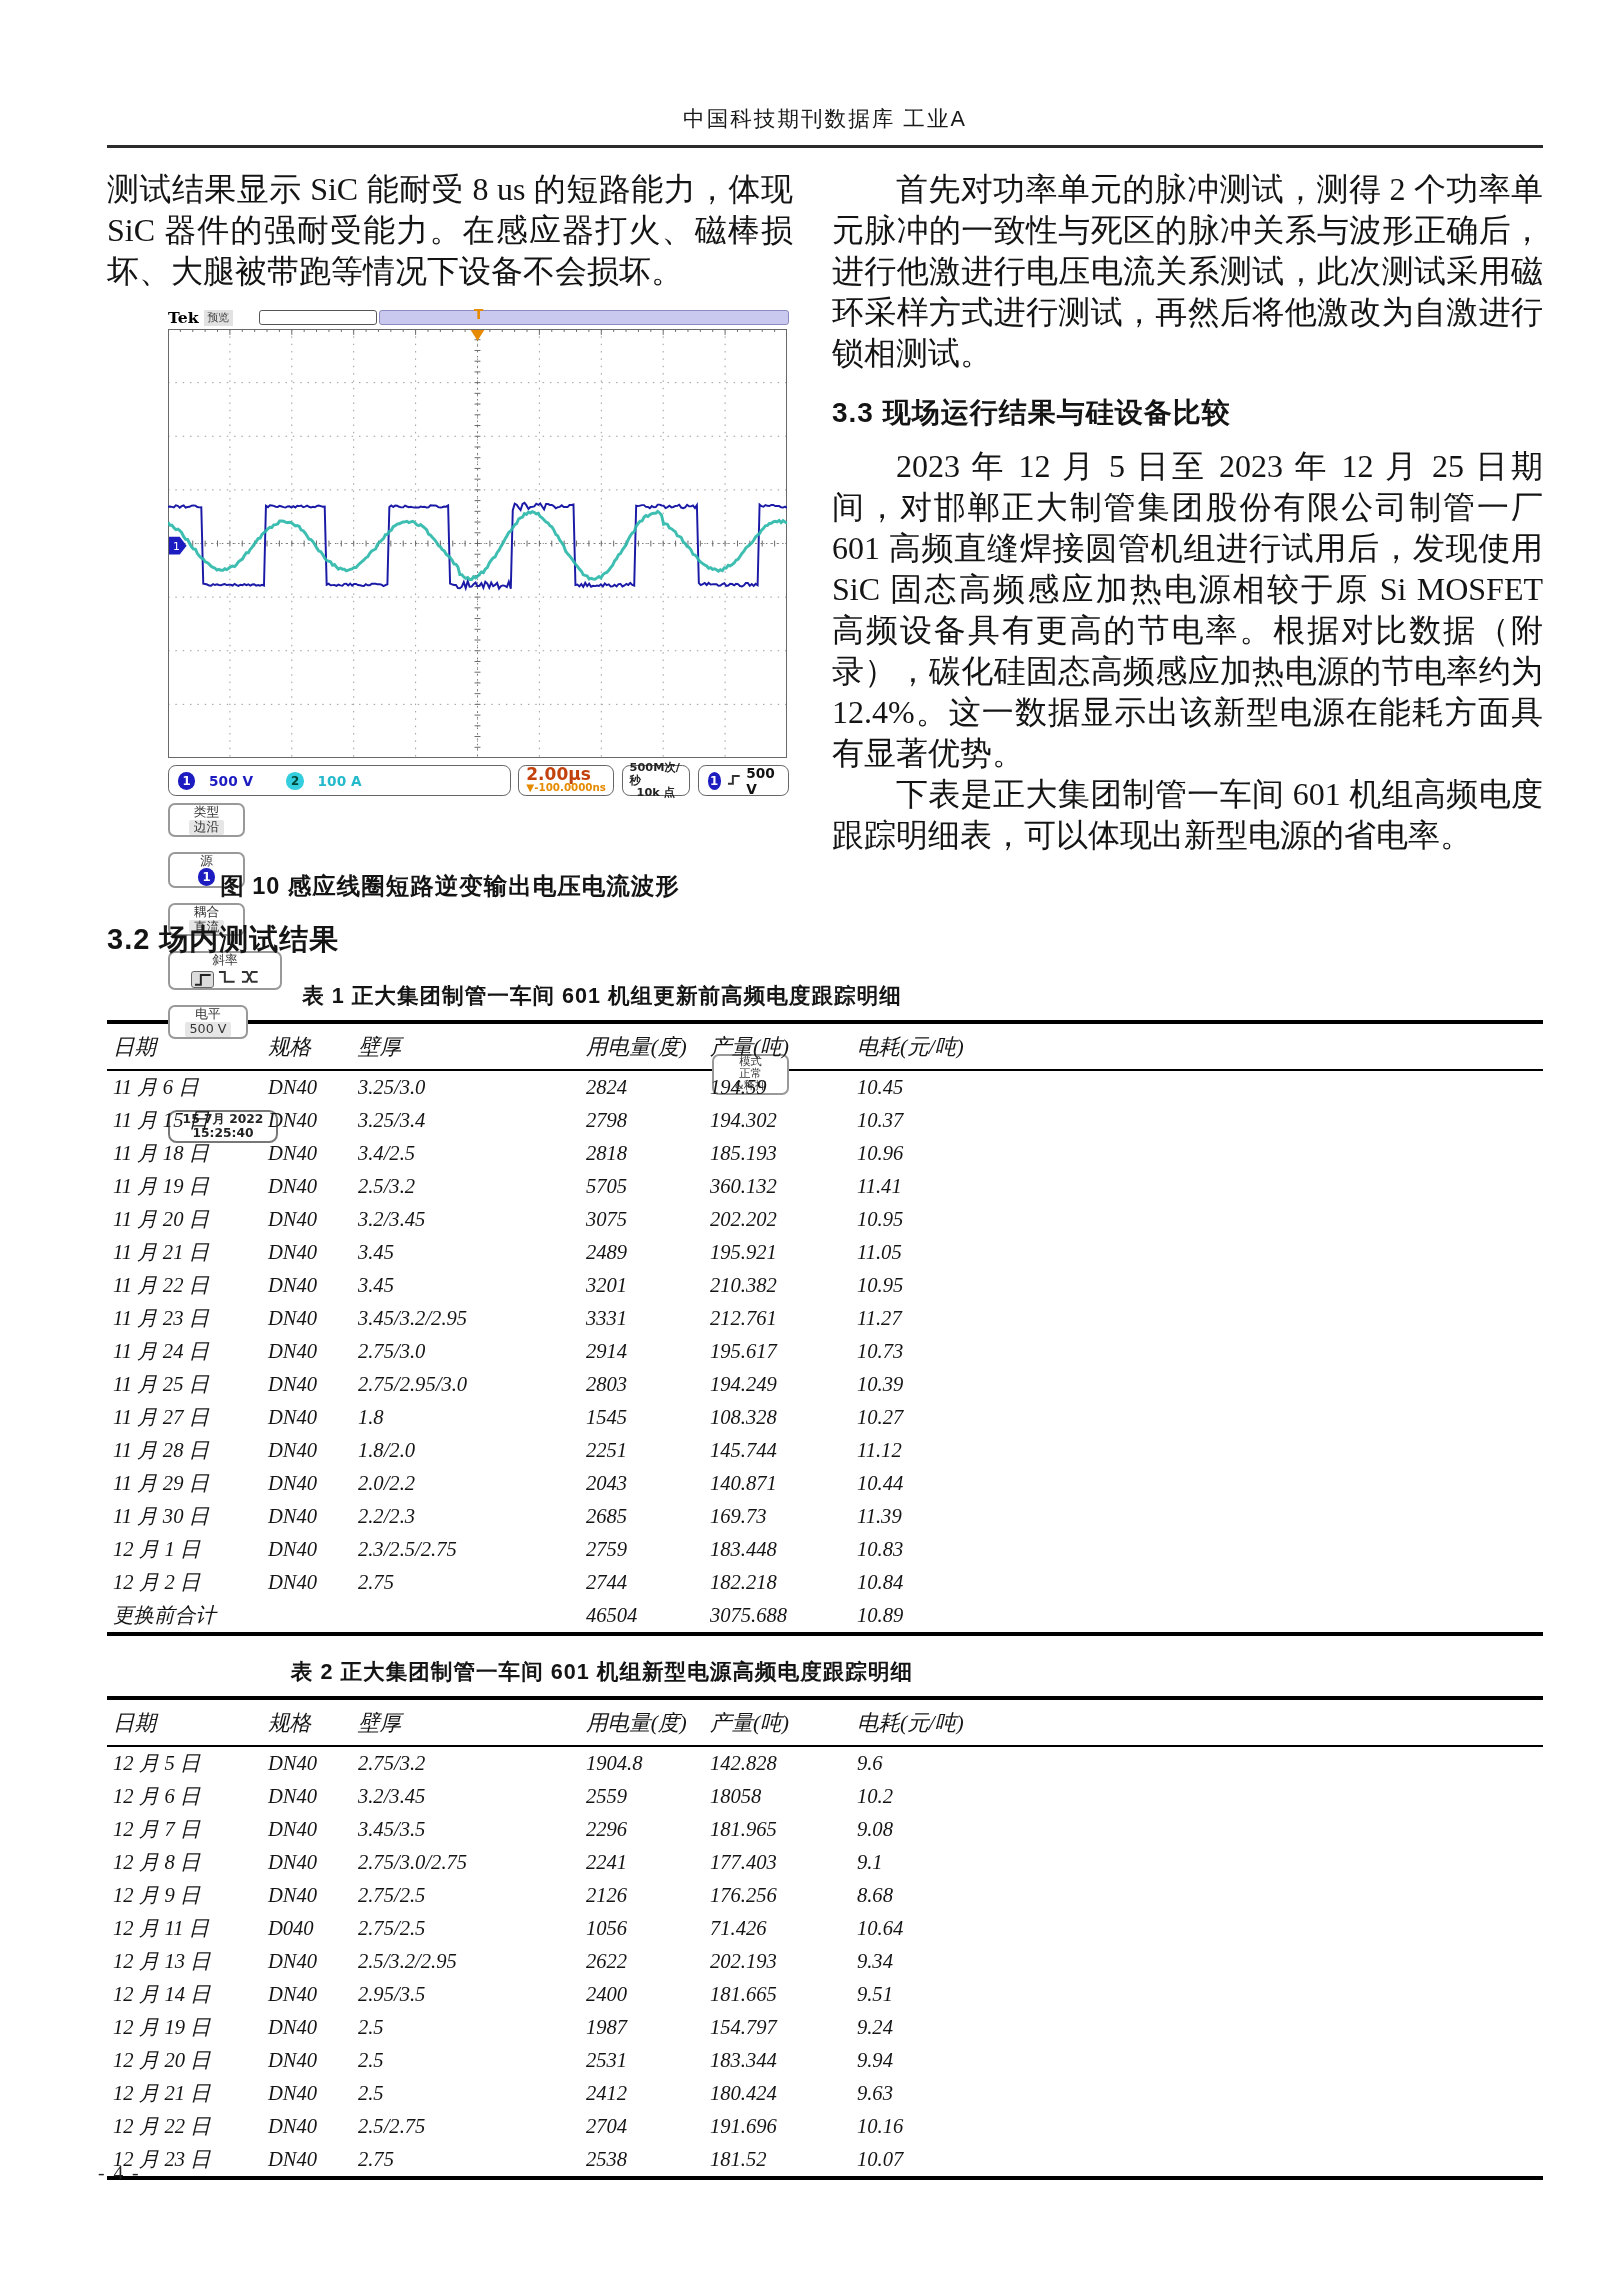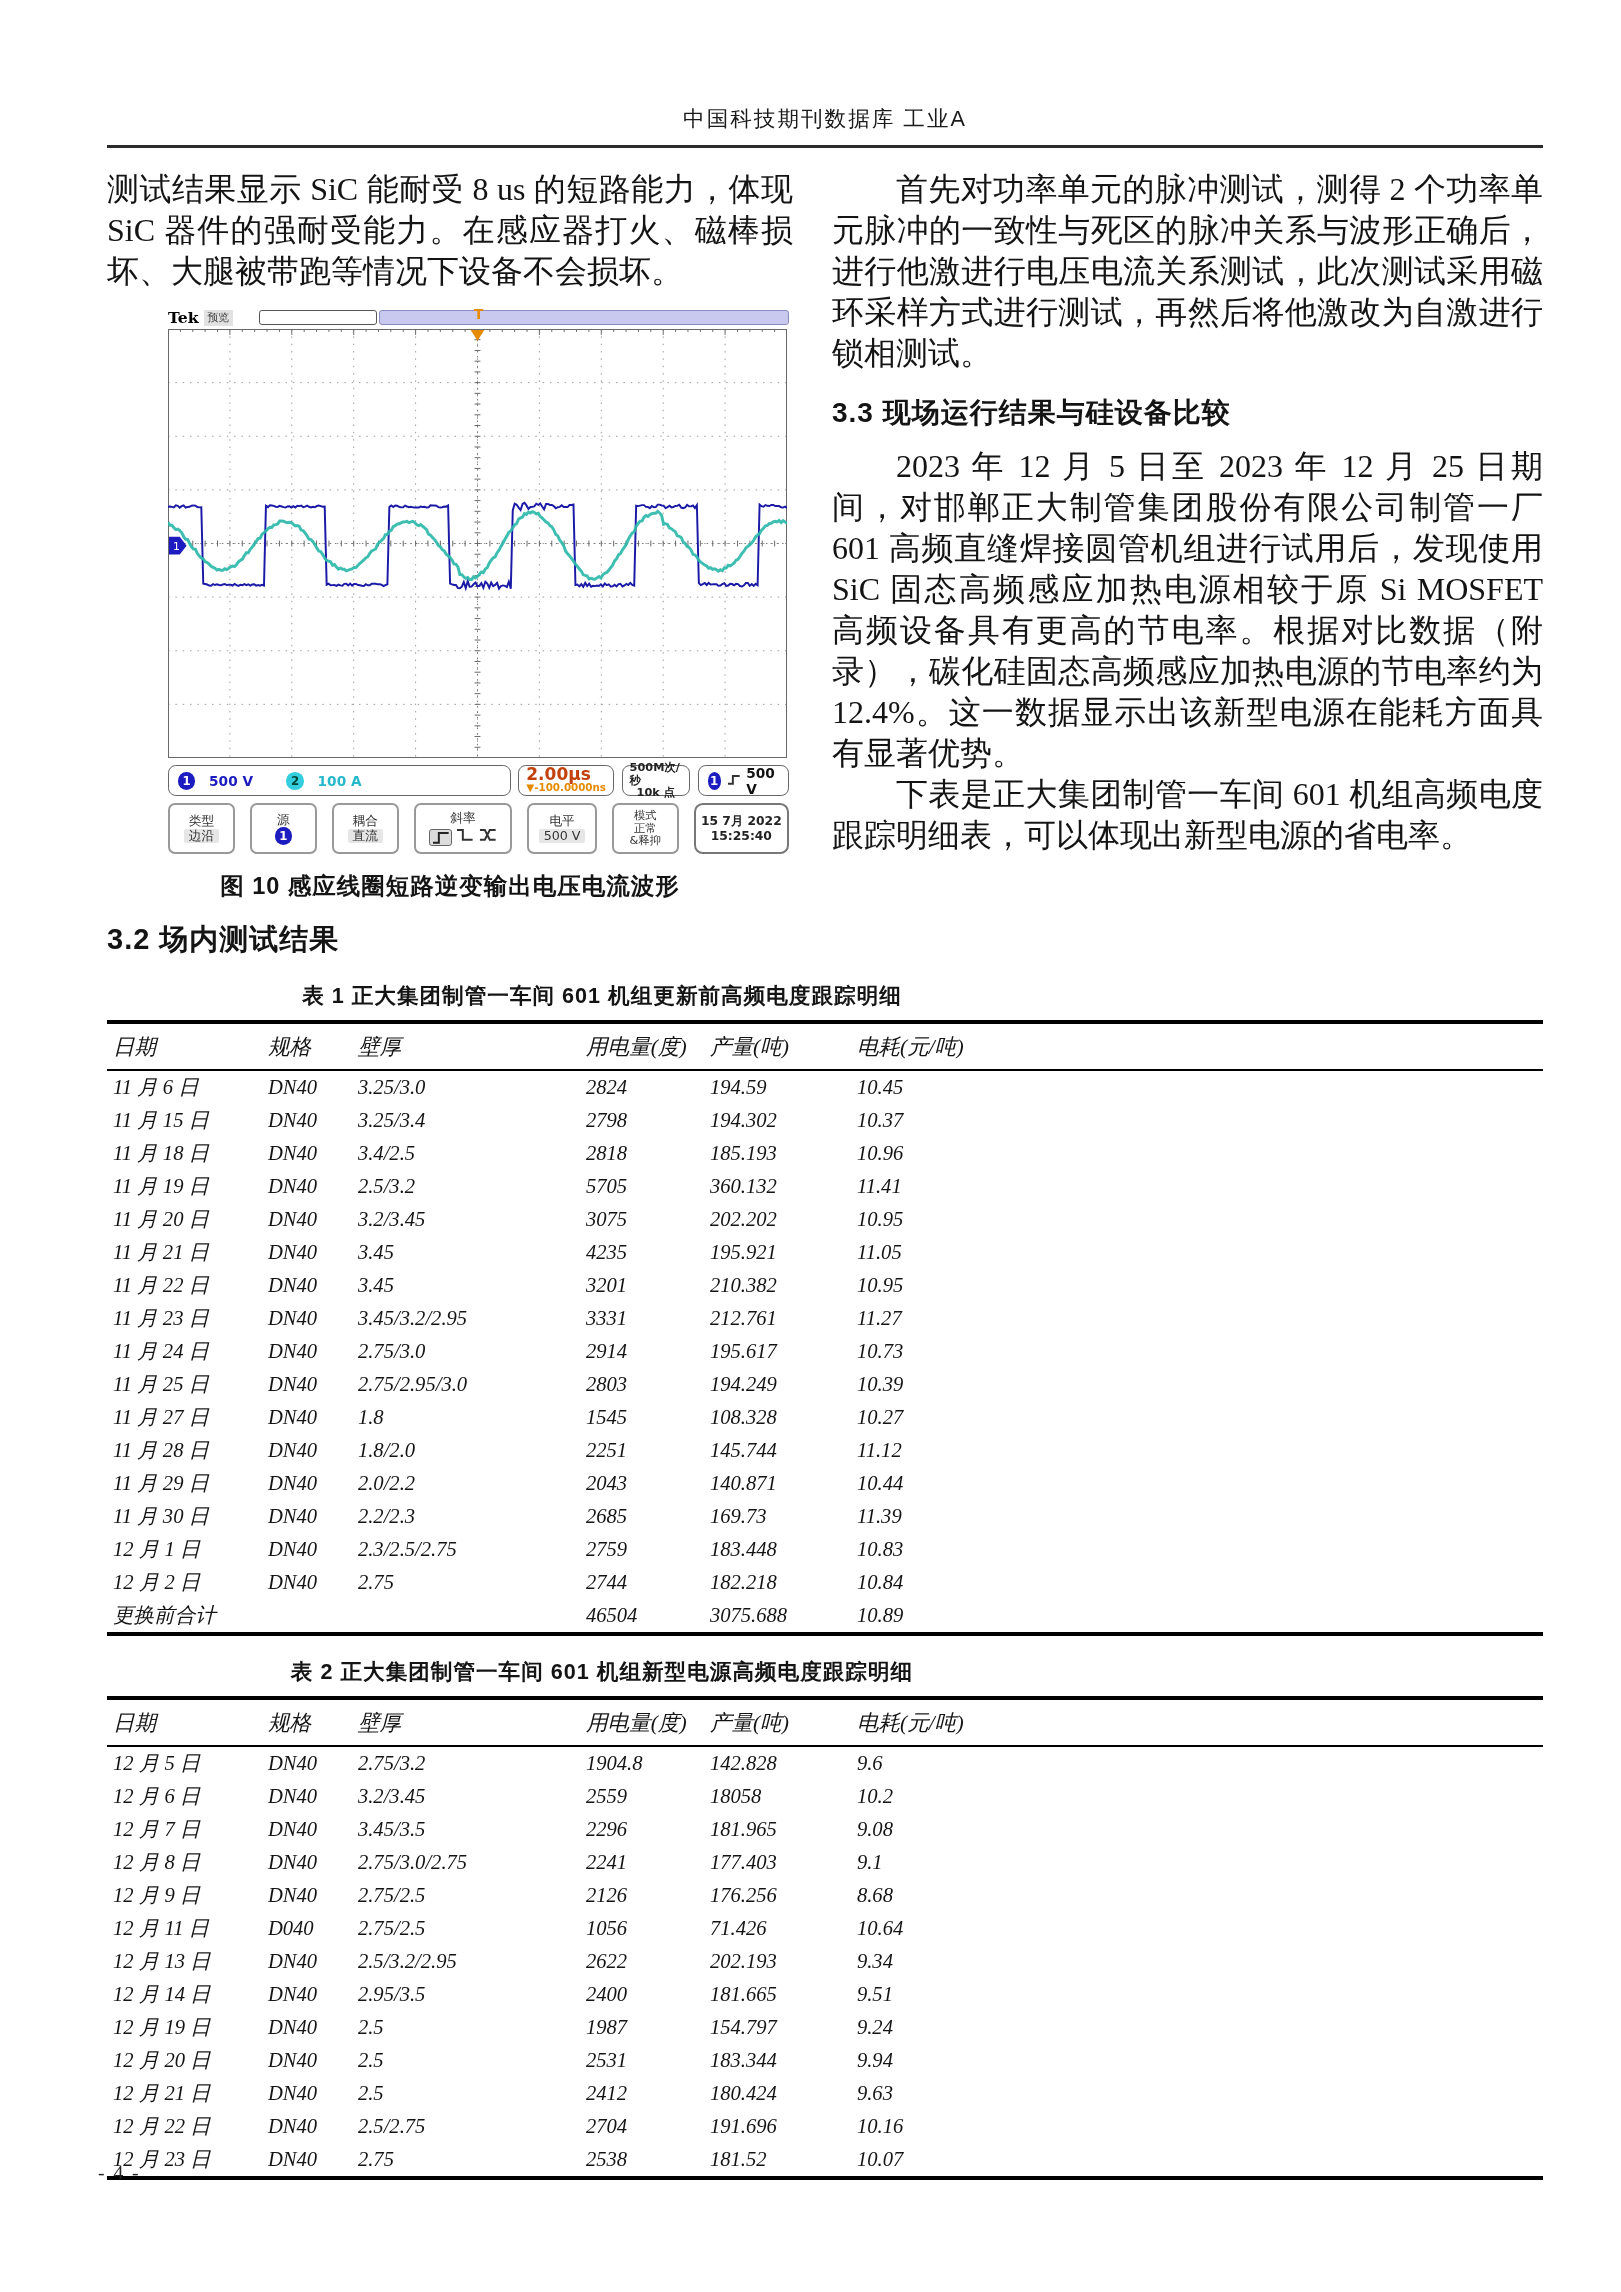--- a/index.html
+++ b/index.html
@@ -37,21 +37,21 @@
   .badge-1{background:#1c1cc0;color:#fff;}
   .badge-2{background:#35cede;color:#043;}
   .ch1-val{color:#1c1cc0;font-weight:bold;margin-left:5.9px;margin-right:25.5px;}
   .ch2-val{color:#25b9cc;font-weight:bold;margin-left:5.9px;}
   .ro-tb{flex-direction:column;align-items:flex-start;justify-content:center;line-height:12.7px;padding:0 6.9px;}
   .tb-main{font-weight:bold;font-size:17px;color:#c2410c;}
   .tb-delay{font-size:10.3px;color:#e68a00;font-weight:bold;}
   .ro-sr{flex-direction:column;align-items:center;justify-content:center;line-height:12.7px;font-size:11.3px;
          font-weight:bold;color:#222;padding:0 6.9px;}
   .ro-trig{flex:1;justify-content:space-between;gap:5.9px;font-weight:bold;color:#111;}
-  .menu{display:flex;gap:15px;margin-top:6.9px;height:51px;}
+  .menu{display:flex;gap:15px;margin-top:6.9px;height:51px;flex-direction:column;}
   .mbtn{border:2px solid #999;border-radius:6.9px;background:#fff;display:flex;flex-direction:column;
         align-items:center;justify-content:center;font-size:12.7px;line-height:14.7px;color:#333;text-align:center;}
   .mb-type{width:73px;}.mb-src{width:73px;}.mb-coup{width:73px;}.mb-slope{width:110px;}.mb-level{width:76px;}
   .mb-mode{width:73px;margin-left:auto;font-size:11.3px;line-height:12.3px;}
   .slope-row{display:flex;align-items:flex-end;gap:2.9px;margin-top:1px;}
   .slope-sel{background:#dcdcdc;border:1px solid #666;border-radius:2.9px;padding:0 1px;display:inline-flex;}
   .chip{background:#e6e6e6;padding:0 4.9px;border-radius:2px;}
   .datebox{width:106px;border:2px solid #777;border-radius:8.8px;display:flex;flex-direction:column;
         align-items:center;justify-content:center;font-size:12.3px;line-height:14.7px;font-weight:bold;color:#222;}
   
@@ -401,21 +401,21 @@
             <td>DN40</td>
             <td>3.2/3.45</td>
             <td>3075</td>
             <td>202.202</td>
             <td>10.95</td>
           </tr>
           <tr>
             <td>11 月 21 日</td>
             <td>DN40</td>
             <td>3.45</td>
-            <td>4235</td>
+            <td>2489</td>
             <td>195.921</td>
             <td>11.05</td>
           </tr>
           <tr>
             <td>11 月 22 日</td>
             <td>DN40</td>
             <td>3.45</td>
             <td>3201</td>
             <td>210.382</td>
             <td>10.95</td>

